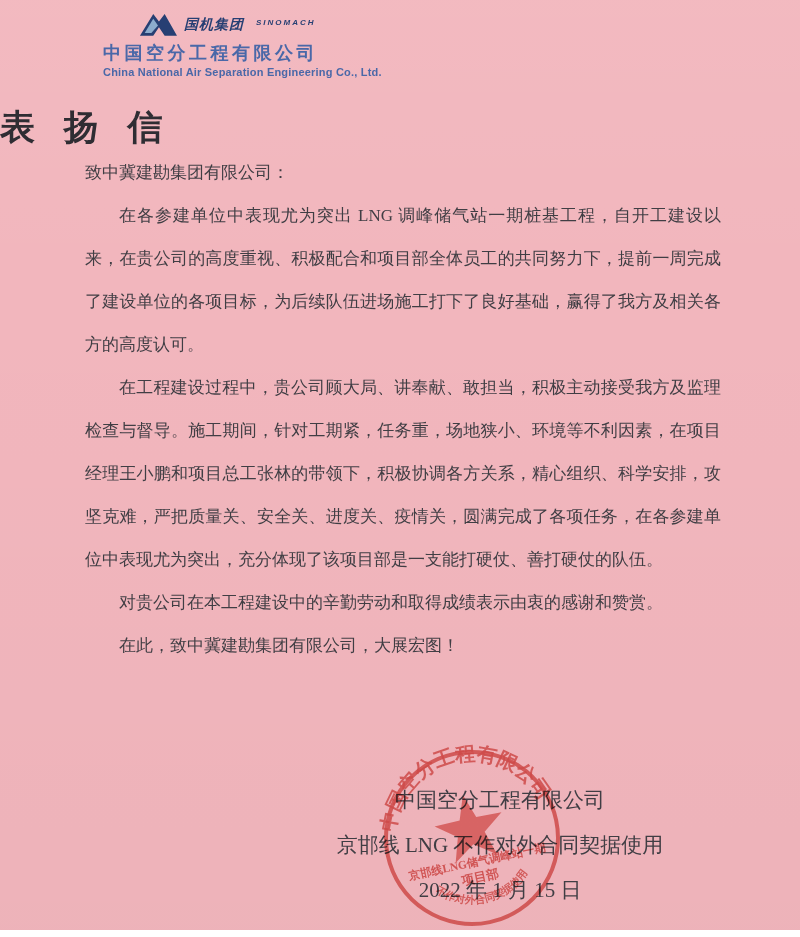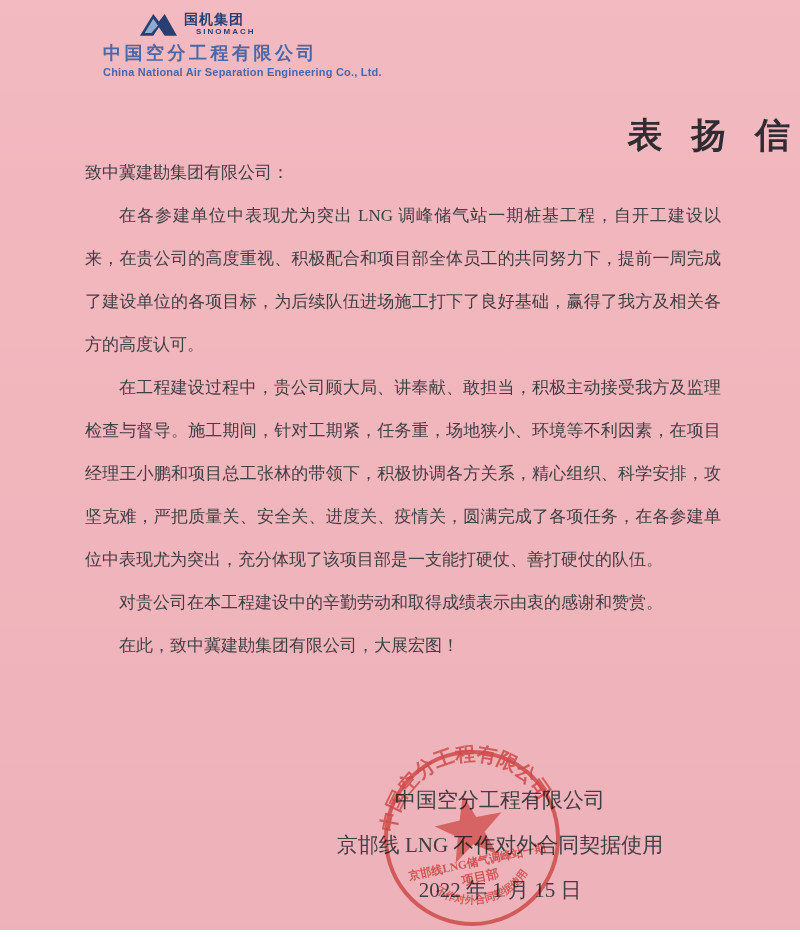--- a/index.html
+++ b/index.html
@@ -9,29 +9,29 @@
     margin:0 auto;
     background:#f2b6bd;
     background-image:linear-gradient(180deg, rgba(255,255,255,.05) 0%, rgba(0,0,0,0) 30%, rgba(0,0,0,.02) 100%);
     overflow:hidden;
     font-family:"Liberation Serif","DejaVu Serif",serif;
   }
   
   .logo-block{position:absolute;left:103px;top:10px;}
   .logo-row{display:flex;align-items:center;margin-left:36px;}
   .logo-mark{width:38px;height:27px;margin-right:7px;}
-  .logo-names{display:flex;flex-direction:column;line-height:1;}
+  .logo-names{display:flex;line-height:1;font-style:italic;}
   .group-cn{font-size:14px;font-weight:bold;color:#273f73;letter-spacing:1px;font-family:"Liberation Sans",sans-serif;}
   .group-en{font-size:8px;font-weight:bold;color:#273f73;letter-spacing:2px;margin-top:2px;font-family:"Liberation Sans",sans-serif;margin-left:12px;}
   .company-cn{font-size:18px;font-weight:bold;color:#4a68a8;letter-spacing:3.5px;margin-top:4px;font-family:"Liberation Sans",sans-serif;}
   .company-en{font-size:11px;font-weight:bold;color:#4a68a8;letter-spacing:.2px;margin-top:1px;font-family:"Liberation Sans",sans-serif;}
   
   .title{
-    position:absolute;left:0;top:112px;width:100%;
-    text-align:right;font-size:35px;font-weight:bold;color:#2f2d33;
+    position:absolute;left:0;top:104px;width:100%;
+    text-align:left;font-size:35px;font-weight:bold;color:#2f2d33;
     letter-spacing:10px;
   }
   .body-text{
     position:absolute;left:85px;top:151px;width:636px;
     font-size:17px;color:#403e44;line-height:43px;
     text-align:justify;
   }
   .body-text p{margin:0;text-indent:2em;}
   .body-text .salutation{text-indent:0;}
   

